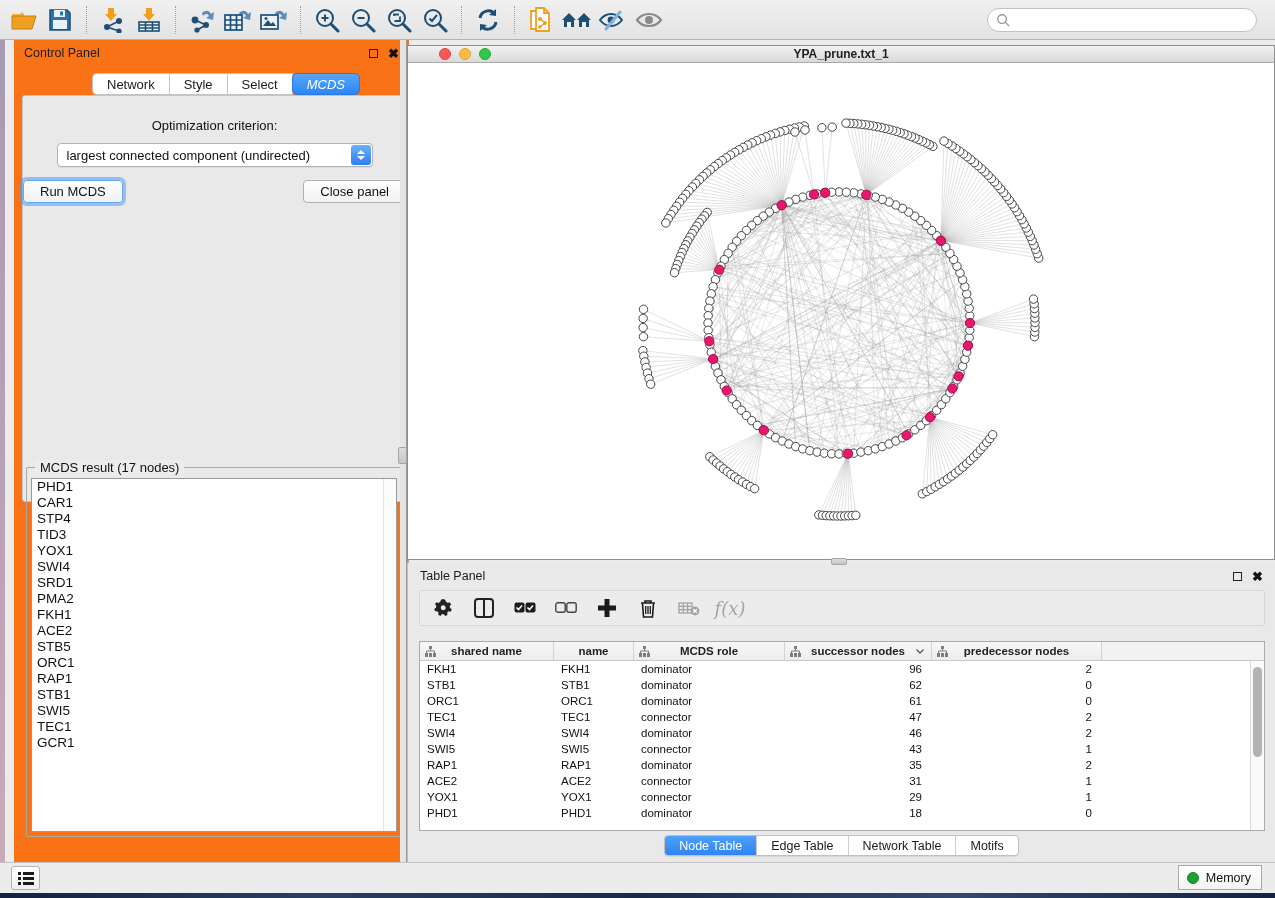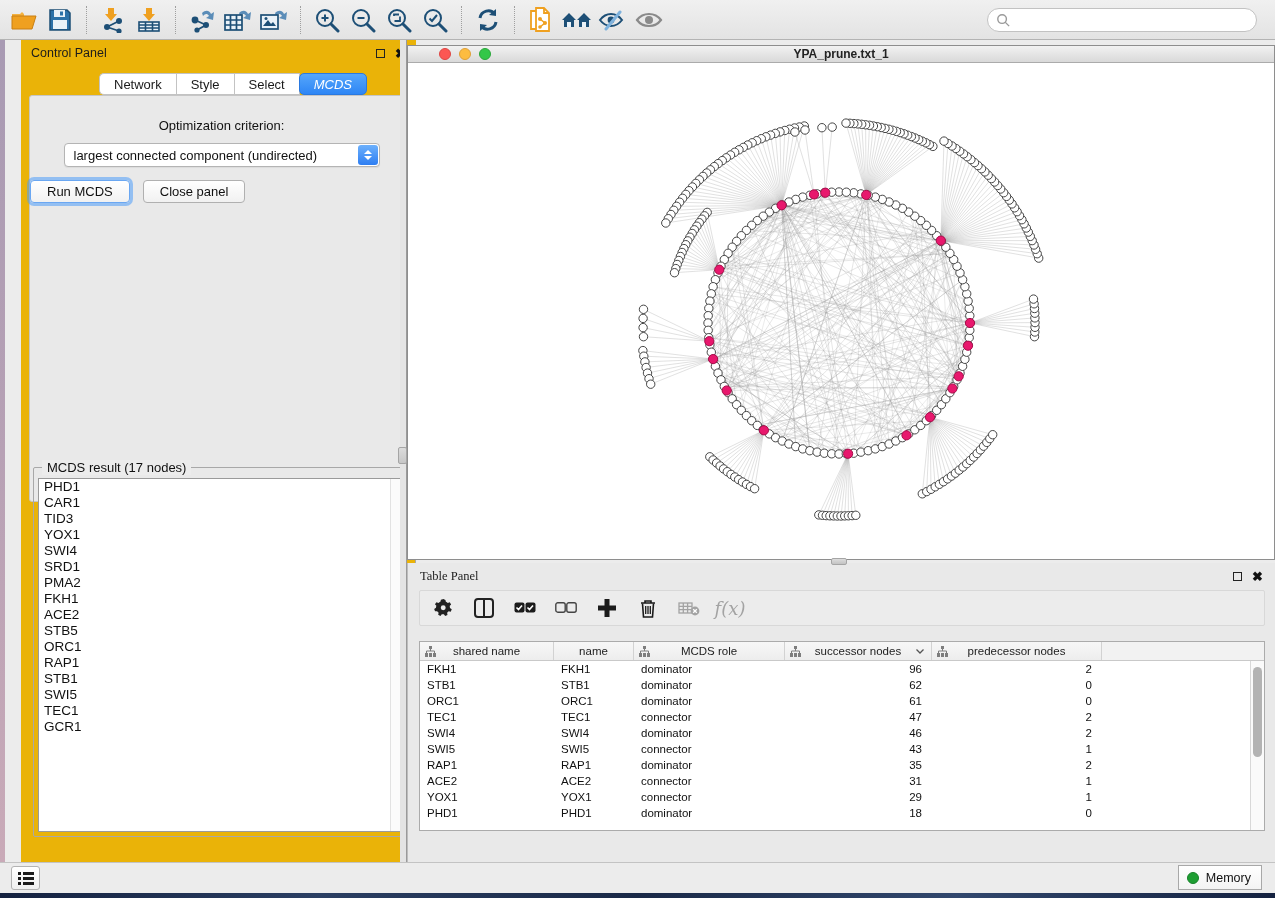--- a/index.html
+++ b/index.html
@@ -16,21 +16,21 @@
     background:#fff; border:1px solid #c2c2c2; border-radius:12px; display:flex; align-items:center; padding-left:8px; }
   .search-wrap input { border:none; outline:none; background:transparent; font-size:12px; width:230px; font-family:"Liberation Sans",sans-serif; }
 
   
   .left-strip { position:absolute; left:0; top:40px; width:5px; height:822px;
     background:linear-gradient(#a89ab3,#b7a1b5,#c9aab8); }
   .wallpaper { position:absolute; left:0; top:893px; width:1275px; height:5px;
     background:linear-gradient(90deg,#14213f,#2b3f63,#1a2947,#32486e,#14213f); }
 
   
-  .control-panel { position:absolute; left:21px; top:40px; width:395px; height:822px; background:#eab308; }
+  .control-panel { position:absolute; left:14px; top:40px; width:395px; height:822px; background:#f97316; }
   .panel-titlebar { height:26px; display:flex; align-items:center; padding:0 10px; }
   .panel-title { font-size:12.5px; color:#1c1c1c; }
   .panel-titlebar .spacer { flex:1; }
   .float-box { width:9px; height:9px; border:1.5px solid #222; margin-right:10px; cursor:pointer; }
   .close-x { font-size:13px; font-weight:bold; color:#111; cursor:pointer; line-height:1; }
 
   .cp-tabs { position:absolute; left:78px; top:33px; height:22px; display:flex; z-index:2; }
   .cp-tab { min-width:56px; padding:0 14px; height:22px; display:flex; align-items:center; justify-content:center;
     background:#fff; border:1px solid #c3c3c3; border-right:none; font-size:13px; color:#1a1a1a; cursor:pointer; }
   .cp-tab:first-child { border-radius:5px 0 0 5px; }
@@ -41,21 +41,21 @@
   .cp-content { position:absolute; left:8px; top:55px; width:385px; height:407px;
     background:#e9e9e9; border:1px solid #c6c6c6; border-radius:3px; }
   .opt-label { text-align:center; margin-top:22px; font-size:13px; color:#111; }
   .select-box { position:relative; margin:10px auto 0 auto; width:316px; height:24px; background:#fff;
     border:1px solid #b4b4b4; border-radius:4px; display:flex; align-items:center; padding-left:9px;
     font-size:13px; color:#111; cursor:pointer; box-shadow:0 1px 1px rgba(0,0,0,.06); }
   .select-stepper { position:absolute; right:1px; top:1px; width:20px; height:20px; border-radius:3px;
     background:linear-gradient(#6cb0fc,#2e7ef2); display:flex; flex-direction:column; align-items:center; justify-content:center; gap:2px; }
   .tri-up { width:0; height:0; border-left:4px solid transparent; border-right:4px solid transparent; border-bottom:4px solid #fff; }
   .tri-dn { width:0; height:0; border-left:4px solid transparent; border-right:4px solid transparent; border-top:4px solid #fff; }
-  .btn-row { display:flex; justify-content:flex-start; gap:13px; margin-top:13px; }
+  .btn-row { display:flex; justify-content:space-between; gap:13px; margin-top:13px; }
   .mac-btn { height:23px; padding:0 16px; background:linear-gradient(#ffffff,#f1f1f1); border:1px solid #b0b0b0;
     border-radius:4px; font-size:13px; color:#111; cursor:pointer; font-family:"Liberation Sans",sans-serif; }
   .mac-btn.focused { box-shadow:0 0 0 3px rgba(77,156,250,.55); border-color:#6aa7f2; }
 
   .mcds-group { position:absolute; left:12px; top:427px; width:383px; height:370px;
     border:1px solid #a8a8a8; border-radius:2px; }
   .mcds-legend { position:absolute; left:8px; top:-8px; background:#ececec; padding:0 5px; font-size:13px; color:#111; }
   .mcds-list { position:absolute; left:4px; top:10px; width:366px; height:354px; background:#fff;
     border:1px solid #9a9a9a; overflow:hidden; }
   .mcds-scroll { position:absolute; right:0; top:0; width:13px; height:100%; background:#fbfbfb; border-left:1px solid #e2e2e2; }
@@ -83,21 +83,21 @@
   
   .table-panel { position:absolute; left:407px; top:563px; width:868px; height:299px; background:#e9e9e9; border-left:1px solid #bdbdbd; }
   .tp-toolbar { position:absolute; left:11px; top:27px; width:846px; height:36px; background:#ececec;
     border:1px solid #d8d8d8; border-radius:2px; display:flex; align-items:center; padding-left:10px; gap:15px; }
   .tp-icon { width:26px; height:26px; display:flex; align-items:center; justify-content:center; cursor:pointer; }
   .fx { font-family:"DejaVu Serif", serif; font-style:italic; font-size:18px; color:#a3a3a3; }
 
   .node-table { position:absolute; left:11px; top:78px; width:846px; height:190px; background:#fff; border:1px solid #ababab; overflow:hidden; }
   .nt-header { display:flex; height:19px; background:#f2f2f2; border-bottom:1px solid #c9c9c9; }
   .th { position:relative; display:flex; align-items:center; justify-content:center; font-size:11.5px; color:#222;
-    border-right:1px solid #d2d2d2; background:linear-gradient(#f7f7f7,#ededed); cursor:pointer; }
+    border-right:1px solid #d2d2d2; background:linear-gradient(#f7f7f7,#ededed); cursor:pointer;font-weight:bold; }
   .th .hdr-tree { position:absolute; left:5px; top:4px; }
   .th .sort { position:absolute; right:7px; top:7px; }
   .nt-body { position:absolute; left:0; top:19px; right:14px; bottom:0; }
   .tr { display:flex; height:16px; }
   .td { font-size:11.5px; color:#111; line-height:16px; padding-left:7px; white-space:nowrap; overflow:hidden; }
   .td.num { text-align:right; padding-right:10px; padding-left:0; }
   .nt-scroll { position:absolute; right:0; top:19px; width:14px; bottom:0; background:#fafafa; border-left:1px solid #d8d8d8; }
   .nt-thumb { position:absolute; left:2px; top:6px; width:9px; height:90px; background:#b3b3b3; border-radius:5px; }
 
   .tp-tabs { position:absolute; left:0; right:0; top:272px; display:flex; justify-content:center; }
@@ -295,20 +295,21 @@
       <button class="mac-btn">Close panel</button>
     </div>
   </div>
 
   <div class="mcds-group">
     <span class="mcds-legend">MCDS result (17 nodes)</span>
     <div class="mcds-list">
       <div class="mcds-scroll"></div>
     <div class="mcds-item">PHD1</div>
         <div class="mcds-item">CAR1</div>
+        <div class="mcds-item">STP4</div>
         <div class="mcds-item">TID3</div>
         <div class="mcds-item">YOX1</div>
         <div class="mcds-item">SWI4</div>
         <div class="mcds-item">SRD1</div>
         <div class="mcds-item">PMA2</div>
         <div class="mcds-item">FKH1</div>
         <div class="mcds-item">ACE2</div>
         <div class="mcds-item">STB5</div>
         <div class="mcds-item">ORC1</div>
         <div class="mcds-item">RAP1</div>
@@ -1127,21 +1128,21 @@
           <circle cx="318.7" cy="327.5" r="4.6" fill="#e8186d" stroke="#a80c4a" stroke-width="1"></circle>
           <circle cx="305.1" cy="296.1" r="4.6" fill="#e8186d" stroke="#a80c4a" stroke-width="1"></circle>
           <circle cx="301.3" cy="278.2" r="4.6" fill="#e8186d" stroke="#a80c4a" stroke-width="1"></circle>
           <circle cx="311.3" cy="206.7" r="4.6" fill="#e8186d" stroke="#a80c4a" stroke-width="1"></circle>
         </g>
       </svg>
   </div>
 </div>
 
 <div class="table-panel">
-  <div class="panel-titlebar" style="padding:0 12px;font-family:Liberation Serif, serif;">
+  <div class="panel-titlebar" style="padding:0 12px;">
     <span class="panel-title">Table Panel</span>
     <span class="spacer"></span>
     <span class="float-box"></span>
     <span class="close-x">✖</span>
   </div>
 
   <div class="tp-toolbar">
     <span class="tp-icon">
       <svg width="19" height="19" viewBox="0 0 20 20">
         <path fill="#222" d="M10 0 L12 1 L12.5 3 A7 7 0 0 1 14.5 4.2 L16.6 3.4 L18 5.8 L16.5 7.4 A7 7 0 0 1 16.8 9.6 L18.7 10.8 L17.6 13.3 L15.4 13 A7 7 0 0 1 13.8 14.6 L14.2 16.8 L11.7 17.9 L10.4 16 A7 7 0 0 1 8.2 16 L6.8 17.8 L4.4 16.6 L4.9 14.4 A7 7 0 0 1 3.3 12.8 L1.1 13 L0.2 10.4 L2.1 9.3 A7 7 0 0 1 2.5 7.1 L1 5.5 L2.6 3.3 L4.7 4.1 A7 7 0 0 1 6.7 2.9 L7.3 0.8 Z"></path>
@@ -1319,20 +1320,28 @@
           <div class="td" style="width: 151px;">dominator</div>
           <div class="td num" style="width: 147px;">18</div>
           <div class="td num" style="width: 170px;">0</div>
         </div>
       </div>
     <div class="nt-scroll">
       <div class="nt-thumb"></div>
     </div>
   </div>
 
+  <div class="tp-tabs">
+    <div class="tp-tabs-group">
+        <div class="tp-tab active">Node Table</div>
+        <div class="tp-tab">Edge Table</div>
+        <div class="tp-tab">Network Table</div>
+        <div class="tp-tab">Motifs</div>
+      </div>
+  </div>
 </div>
 
 <div class="hsplit-handle" style="left:831px; top:558px; position:absolute;"></div>
 
 <div class="status-bar">
   <div class="list-btn">
     <svg width="16" height="13" viewBox="0 0 16 13">
       <g fill="#1b1b1b">
         <rect x="0" y="0" width="3" height="3"></rect>
           <rect x="5" y="0" width="11" height="3"></rect>

